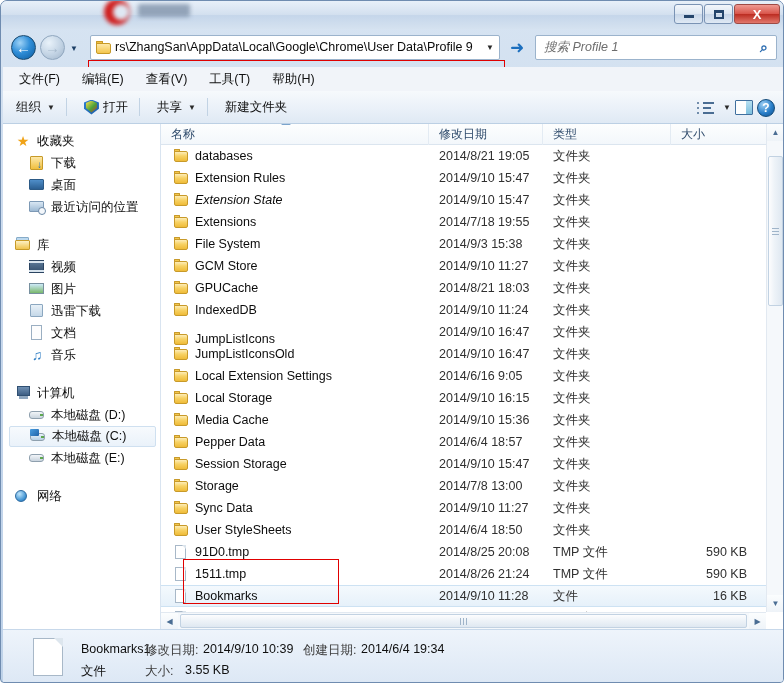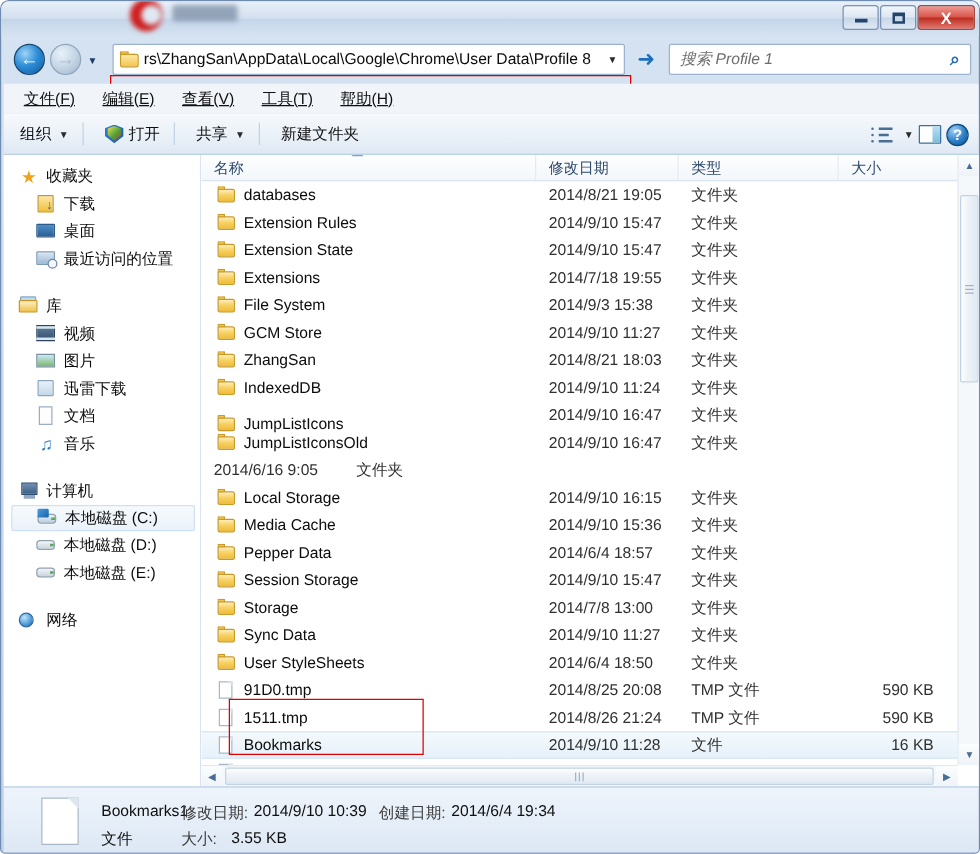--- a/index.html
+++ b/index.html
@@ -156,21 +156,21 @@
   }
 
   
   #menubar {
     position: absolute; left: 2px; top: 66px; width: 780px; height: 24px;
     background: #f1f4f9;
     display: flex; align-items: center;
     padding-left: 12px; gap: 14px;
     color: #101010; font-size: 12.5px;
   }
-  .menuitem { padding: 14px 4px; white-space: nowrap; text-decoration: underline; }
+  .menuitem { padding: 14px 4px; white-space: nowrap; }
 
   
   #toolbar {
     position: absolute; left: 2px; top: 90px; width: 780px; height: 33px;
     background: linear-gradient(to bottom,#f6f9fc 0%,#e9f0f8 60%,#dfe9f4 100%);
     border-bottom: 1px solid #bcd0e4;
     display: flex; align-items: center;
   }
   .tbitem {
     display: flex; align-items: center; gap: 4px;
@@ -531,21 +531,21 @@
     </div>
     <div id="histdrop">
       <span>▼</span>
     </div>
 
     <div id="addrbox">
       <div id="addrfolder">
         <div class="ft"></div>
           <div class="fb"></div>
       </div>
-      <div id="addrpath">rs\ZhangSan\AppData\Local\Google\Chrome\User Data\Profile 8</div>
+      <div id="addrpath">rs\ZhangSan\AppData\Local\Google\Chrome\User Data\Profile 9</div>
       <div id="addrcaret">▼</div>
     </div>
 
     <div id="gobtn">
       <span>➜</span>
     </div>
 
     <div id="searchbox">
       <div id="searchph">搜索 Profile 1</div>
       <div id="searchicon">⌕</div>
@@ -680,39 +680,39 @@
       <div class="navspacer"></div>
 
       <div class="navgroup">
         <div class="navrow-item">
           <span class="nicon ic-computer">
               <span class="scr"></span>
               <span class="base"></span>
             </span>
           <span>计算机</span>
         </div>
+        <div class="navrow-item child">
+          <span class="nicon ic-drive">
+              <span class="body"></span>
+              <span class="led"></span>
+            </span>
+          <span>本地磁盘 (D:)</span>
+        </div>
         <div class="navrow-item child selected">
           <span class="nicon ic-drive sys">
               <span class="body"></span>
               <span class="led"></span>
             </span>
           <span>本地磁盘 (C:)</span>
         </div>
         <div class="navrow-item child">
           <span class="nicon ic-drive">
               <span class="body"></span>
               <span class="led"></span>
             </span>
-          <span>本地磁盘 (D:)</span>
-        </div>
-        <div class="navrow-item child">
-          <span class="nicon ic-drive">
-              <span class="body"></span>
-              <span class="led"></span>
-            </span>
           <span>本地磁盘 (E:)</span>
         </div>
       </div>
 
       <div class="navspacer"></div>
 
       <div class="navgroup">
         <div class="navrow-item">
           <span class="nicon ic-network">
               <span class="globe"></span>
@@ -760,21 +760,21 @@
                 <span class="tab"></span>
                 <span class="bk"></span>
               </span>
               <span>Extension Rules</span>
             </div>
             <div class="cell-date" style="width: 114px;">2014/9/10 15:47</div>
             <div class="cell-type" style="width: 128px;">文件夹</div>
             <div class="cell-size" style="width: 94px;"></div>
           </div>
           <div class="frow">
-            <div class="cell-name" style="width: 268px;">
+            <div class="cell-name" style="width: 268px; font-style: italic;">
               <span class="fi folder">
                 <span class="tab"></span>
                 <span class="bk"></span>
               </span>
               <span>Extension State</span>
             </div>
             <div class="cell-date" style="width: 114px;">2014/9/10 15:47</div>
             <div class="cell-type" style="width: 128px;">文件夹</div>
             <div class="cell-size" style="width: 94px;"></div>
           </div>
@@ -813,21 +813,21 @@
             <div class="cell-date" style="width: 114px;">2014/9/10 11:27</div>
             <div class="cell-type" style="width: 128px;">文件夹</div>
             <div class="cell-size" style="width: 94px;"></div>
           </div>
           <div class="frow">
             <div class="cell-name" style="width: 268px;">
               <span class="fi folder">
                 <span class="tab"></span>
                 <span class="bk"></span>
               </span>
-              <span>ZhangSan</span>
+              <span>GPUCache</span>
             </div>
             <div class="cell-date" style="width: 114px;">2014/8/21 18:03</div>
             <div class="cell-type" style="width: 128px;">文件夹</div>
             <div class="cell-size" style="width: 94px;"></div>
           </div>
           <div class="frow">
             <div class="cell-name" style="width: 268px;">
               <span class="fi folder">
                 <span class="tab"></span>
                 <span class="bk"></span>
@@ -856,20 +856,27 @@
                 <span class="tab"></span>
                 <span class="bk"></span>
               </span>
               <span>JumpListIconsOld</span>
             </div>
             <div class="cell-date" style="width: 114px;">2014/9/10 16:47</div>
             <div class="cell-type" style="width: 128px;">文件夹</div>
             <div class="cell-size" style="width: 94px;"></div>
           </div>
           <div class="frow">
+            <div class="cell-name" style="width: 268px;">
+              <span class="fi folder">
+                <span class="tab"></span>
+                <span class="bk"></span>
+              </span>
+              <span>Local Extension Settings</span>
+            </div>
             <div class="cell-date" style="width: 114px;">2014/6/16 9:05</div>
             <div class="cell-type" style="width: 128px;">文件夹</div>
             <div class="cell-size" style="width: 94px;"></div>
           </div>
           <div class="frow">
             <div class="cell-name" style="width: 268px;">
               <span class="fi folder">
                 <span class="tab"></span>
                 <span class="bk"></span>
               </span>

